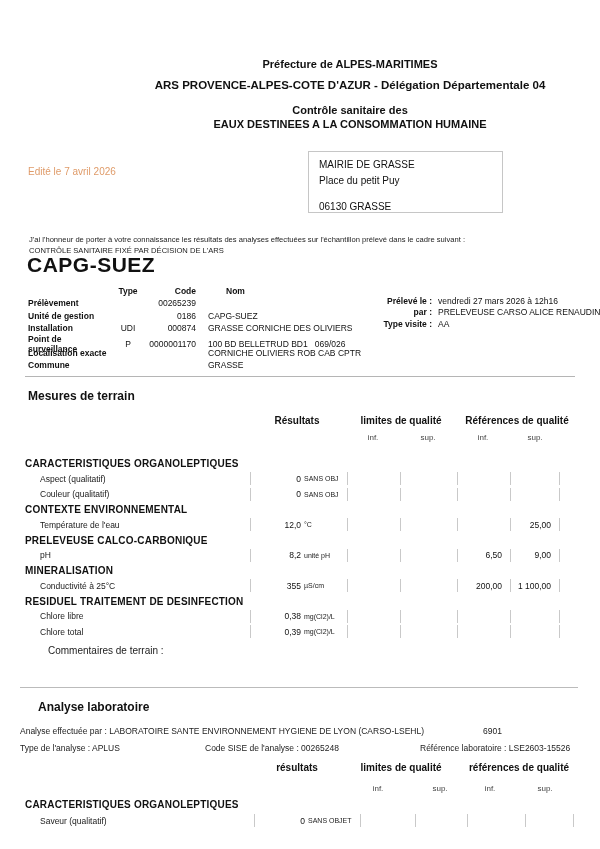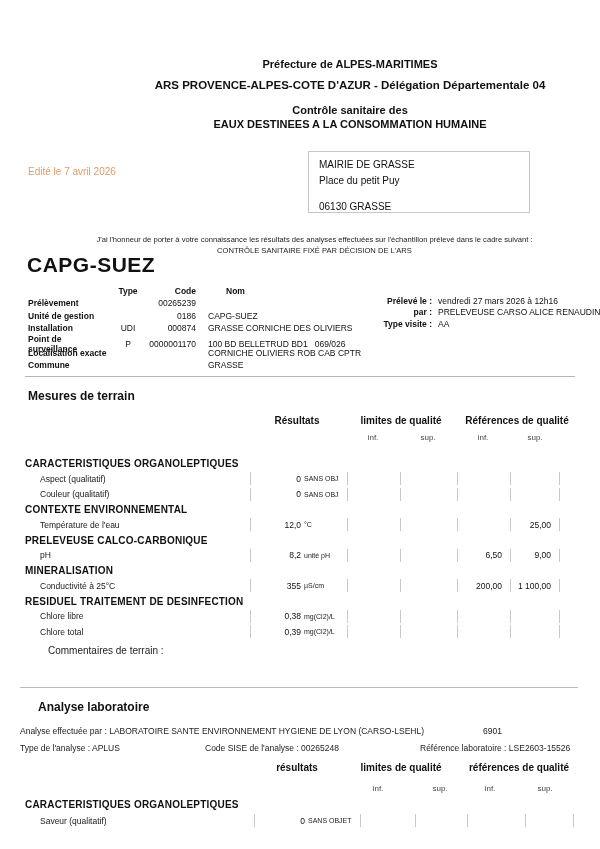--- a/index.html
+++ b/index.html
@@ -19,25 +19,25 @@
 
   
   .hdr { position:absolute; left:100px; top:58px; width:500px; text-align:center; }
   .hdr-l1 { font-size:11px; font-weight:bold; }
   .hdr-l2 { font-size:11.5px; font-weight:bold; margin-top:9px; }
   .hdr-l3 { font-size:11px; font-weight:bold; margin-top:13px; }
   .hdr-l4 { font-size:11px; font-weight:bold; margin-top:2px; }
 
   .edited { position:absolute; left:28px; top:166px; font-size:10px; color:#df9b69; }
 
-  .addr-box { position:absolute; left:308px; top:151px; width:222px; height:62px;
+  .addr-box { position:absolute; left:308px; top:151px; width:195px; height:62px;
               border:1px solid #c6c6c6; padding:5px 10px; font-size:10px; line-height:1.55; }
   .addr-box .gap { margin-top:11px; }
 
-  .intro { position:absolute; left:0; top:234px; width:600px; text-align:center;
+  .intro { position:absolute; left:0; top:234px; width:600px; text-align:left;
            font-size:7.6px; color:#222; line-height:1.5;padding-left:29px; }
 
   .sample-title { position:absolute; left:27px; top:253px; font-size:21px; font-weight:bold; letter-spacing:0.5px; }
 
   
   .sample { position:absolute; left:28px; top:285px; font-size:8.5px; }
   .s-row { display:grid; grid-template-columns:80px 40px 48px 230px; height:12.3px; align-items:center; }
   .s-row .lab { font-weight:bold; }
   .s-row .typ { text-align:center; }
   .s-row .cod { text-align:right; }

